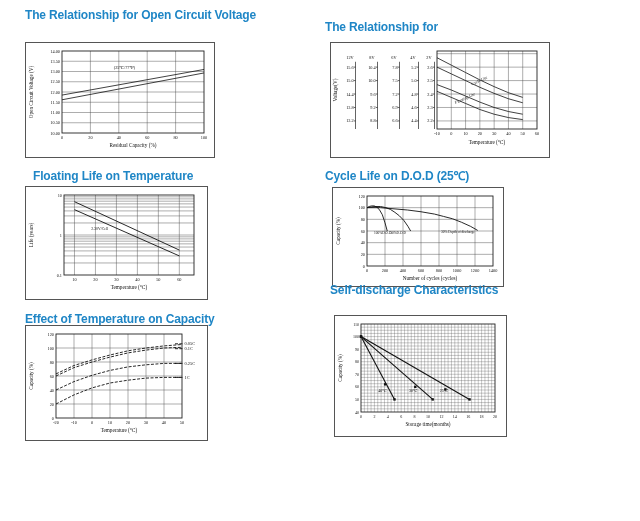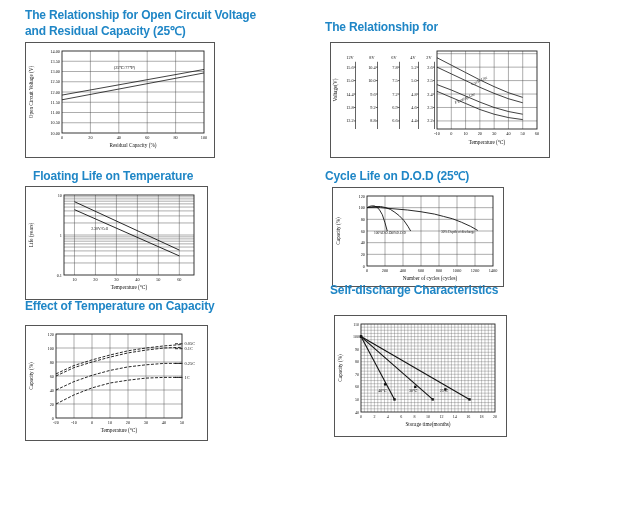--- a/index.html
+++ b/index.html
@@ -10,21 +10,20 @@
   .chart-box{position:absolute;border:1px solid #555;background:#fff;box-sizing:content-box;}
   .chart-box svg{width:100%;height:100%;display:block;
        font-family:"Liberation Serif","DejaVu Serif","DejaVu Sans",serif;}
   svg text{fill:#111;}
 </style>
 </head>
 <body>
 
 <div class="chart-title" style="left:25px;top:8px;width:300px">
   <span>The Relationship for Open Circuit Voltage</span><br>
-  <span>and Residual Capacity (25℃)</span>
 </div>
 <div class="chart-box" style="left:25px;top:42px;width:188px;height:114px">
   <svg viewBox="0 0 188 114">
       <g stroke="#474747" stroke-width="0.45">
         <line x1="64.4" y1="8" x2="64.4" y2="90"></line>
         <line x1="92.80000000000001" y1="8" x2="92.80000000000001" y2="90"></line>
         <line x1="121.2" y1="8" x2="121.2" y2="90"></line>
         <line x1="149.60000000000002" y1="8" x2="149.60000000000002" y2="90"></line>
         <line x1="36" y1="79.75" x2="178" y2="79.75"></line>
         <line x1="36" y1="69.5" x2="178" y2="69.5"></line>
@@ -243,21 +242,21 @@
       <text x="7" y="43" text-anchor="middle" font-size="5.2" transform="rotate(-90 7 43)">Capacity (%)</text>
       <polyline points="34.00,19.67 36.25,18.50 38.50,17.92 41.20,17.92 43.90,19.08 46.60,22.00 49.30,26.67 52.00,34.83 54.25,43.00" fill="none" stroke="#111111" stroke-width="0.9"></polyline>
       <polyline points="34.00,19.67 37.60,19.08 42.10,18.50 47.50,18.50 52.90,19.67 57.40,21.42 61.90,24.33 66.40,27.83 70.90,32.50 74.95,38.33 77.65,43.00" fill="none" stroke="#111111" stroke-width="0.9"></polyline>
       <polyline points="34.00,19.67 47.50,19.67 61.00,20.83 74.50,22.00 88.00,23.75 101.50,26.08 110.50,28.42 119.50,30.75 128.50,34.25 137.50,38.33 144.70,42.42" fill="none" stroke="#111111" stroke-width="0.9"></polyline>
       <text x="49.75" y="45.91666666666667" font-size="3.5" text-anchor="middle">100%D.O.D</text>
       <text x="65.05" y="45.91666666666667" font-size="3.5" text-anchor="middle">50%D.O.D</text>
       <text x="124.9" y="44.75" font-size="3.5" text-anchor="middle">30% Depth of discharge</text>
     </svg>
 </div>
 
-<div class="chart-title" style="left:25px;top:299px;width:300px">
+<div class="chart-title" style="left:25px;top:312px;width:300px">
   <span>Effect of Temperature on Capacity</span>
 </div>
 <div class="chart-box" style="left:25px;top:325px;width:181px;height:114px">
   <svg viewBox="0 0 181 114">
       <g stroke="#474747" stroke-width="0.45">
         <line x1="48" y1="8" x2="48" y2="92"></line>
         <line x1="66" y1="8" x2="66" y2="92"></line>
         <line x1="84" y1="8" x2="84" y2="92"></line>
         <line x1="102" y1="8" x2="102" y2="92"></line>
         <line x1="120" y1="8" x2="120" y2="92"></line>

